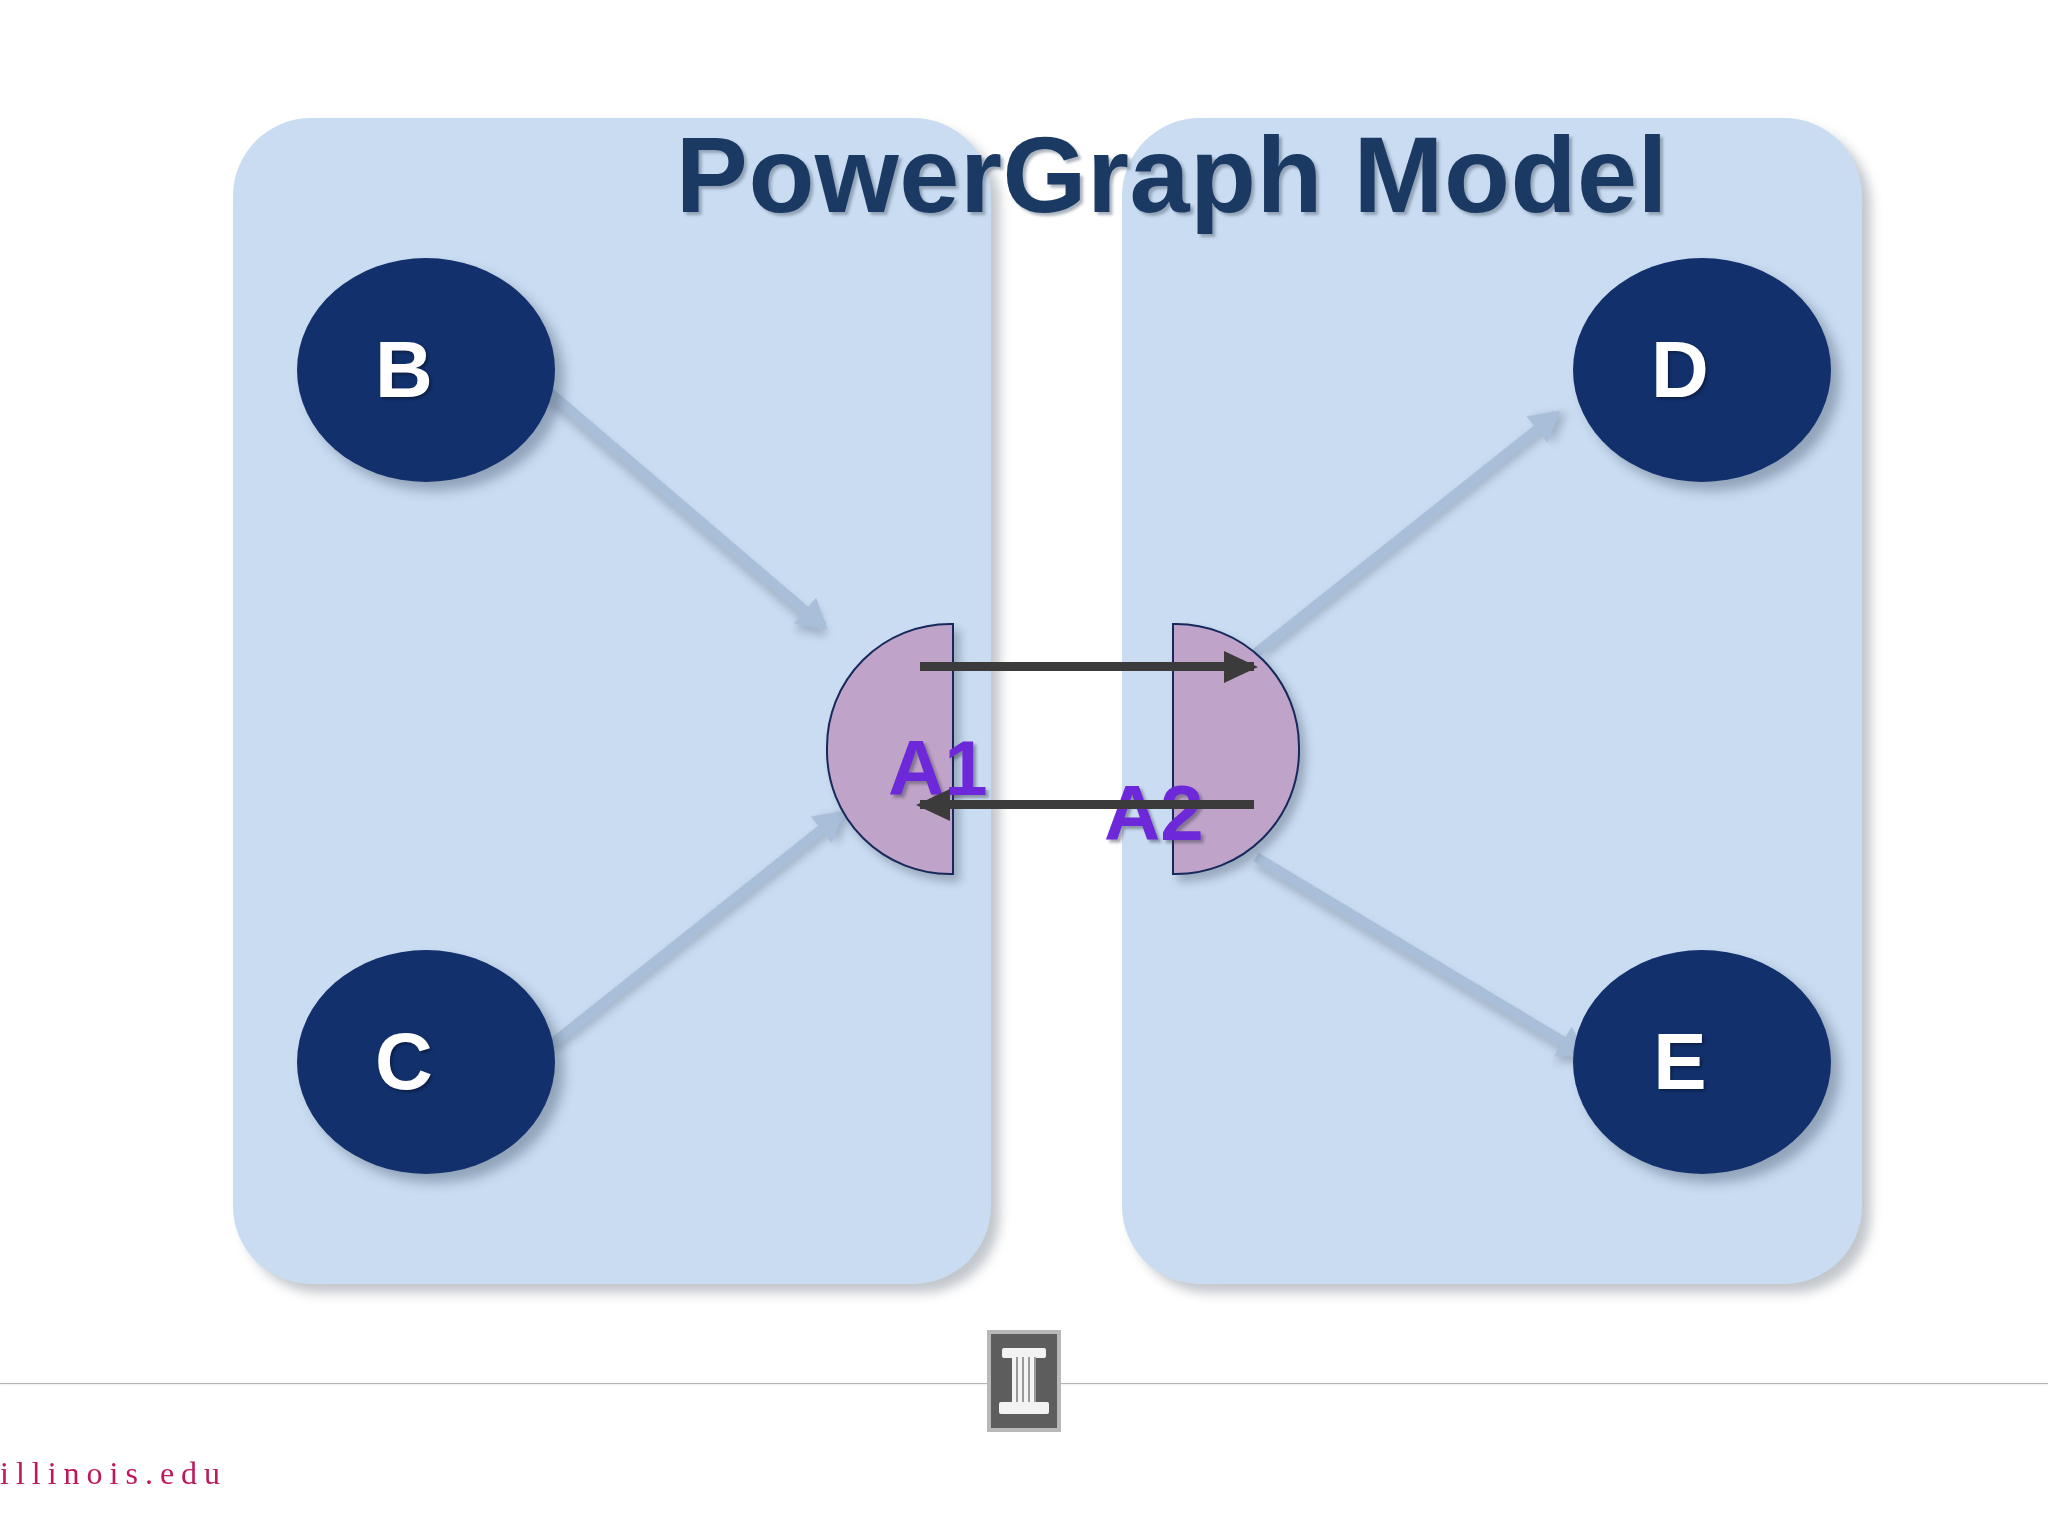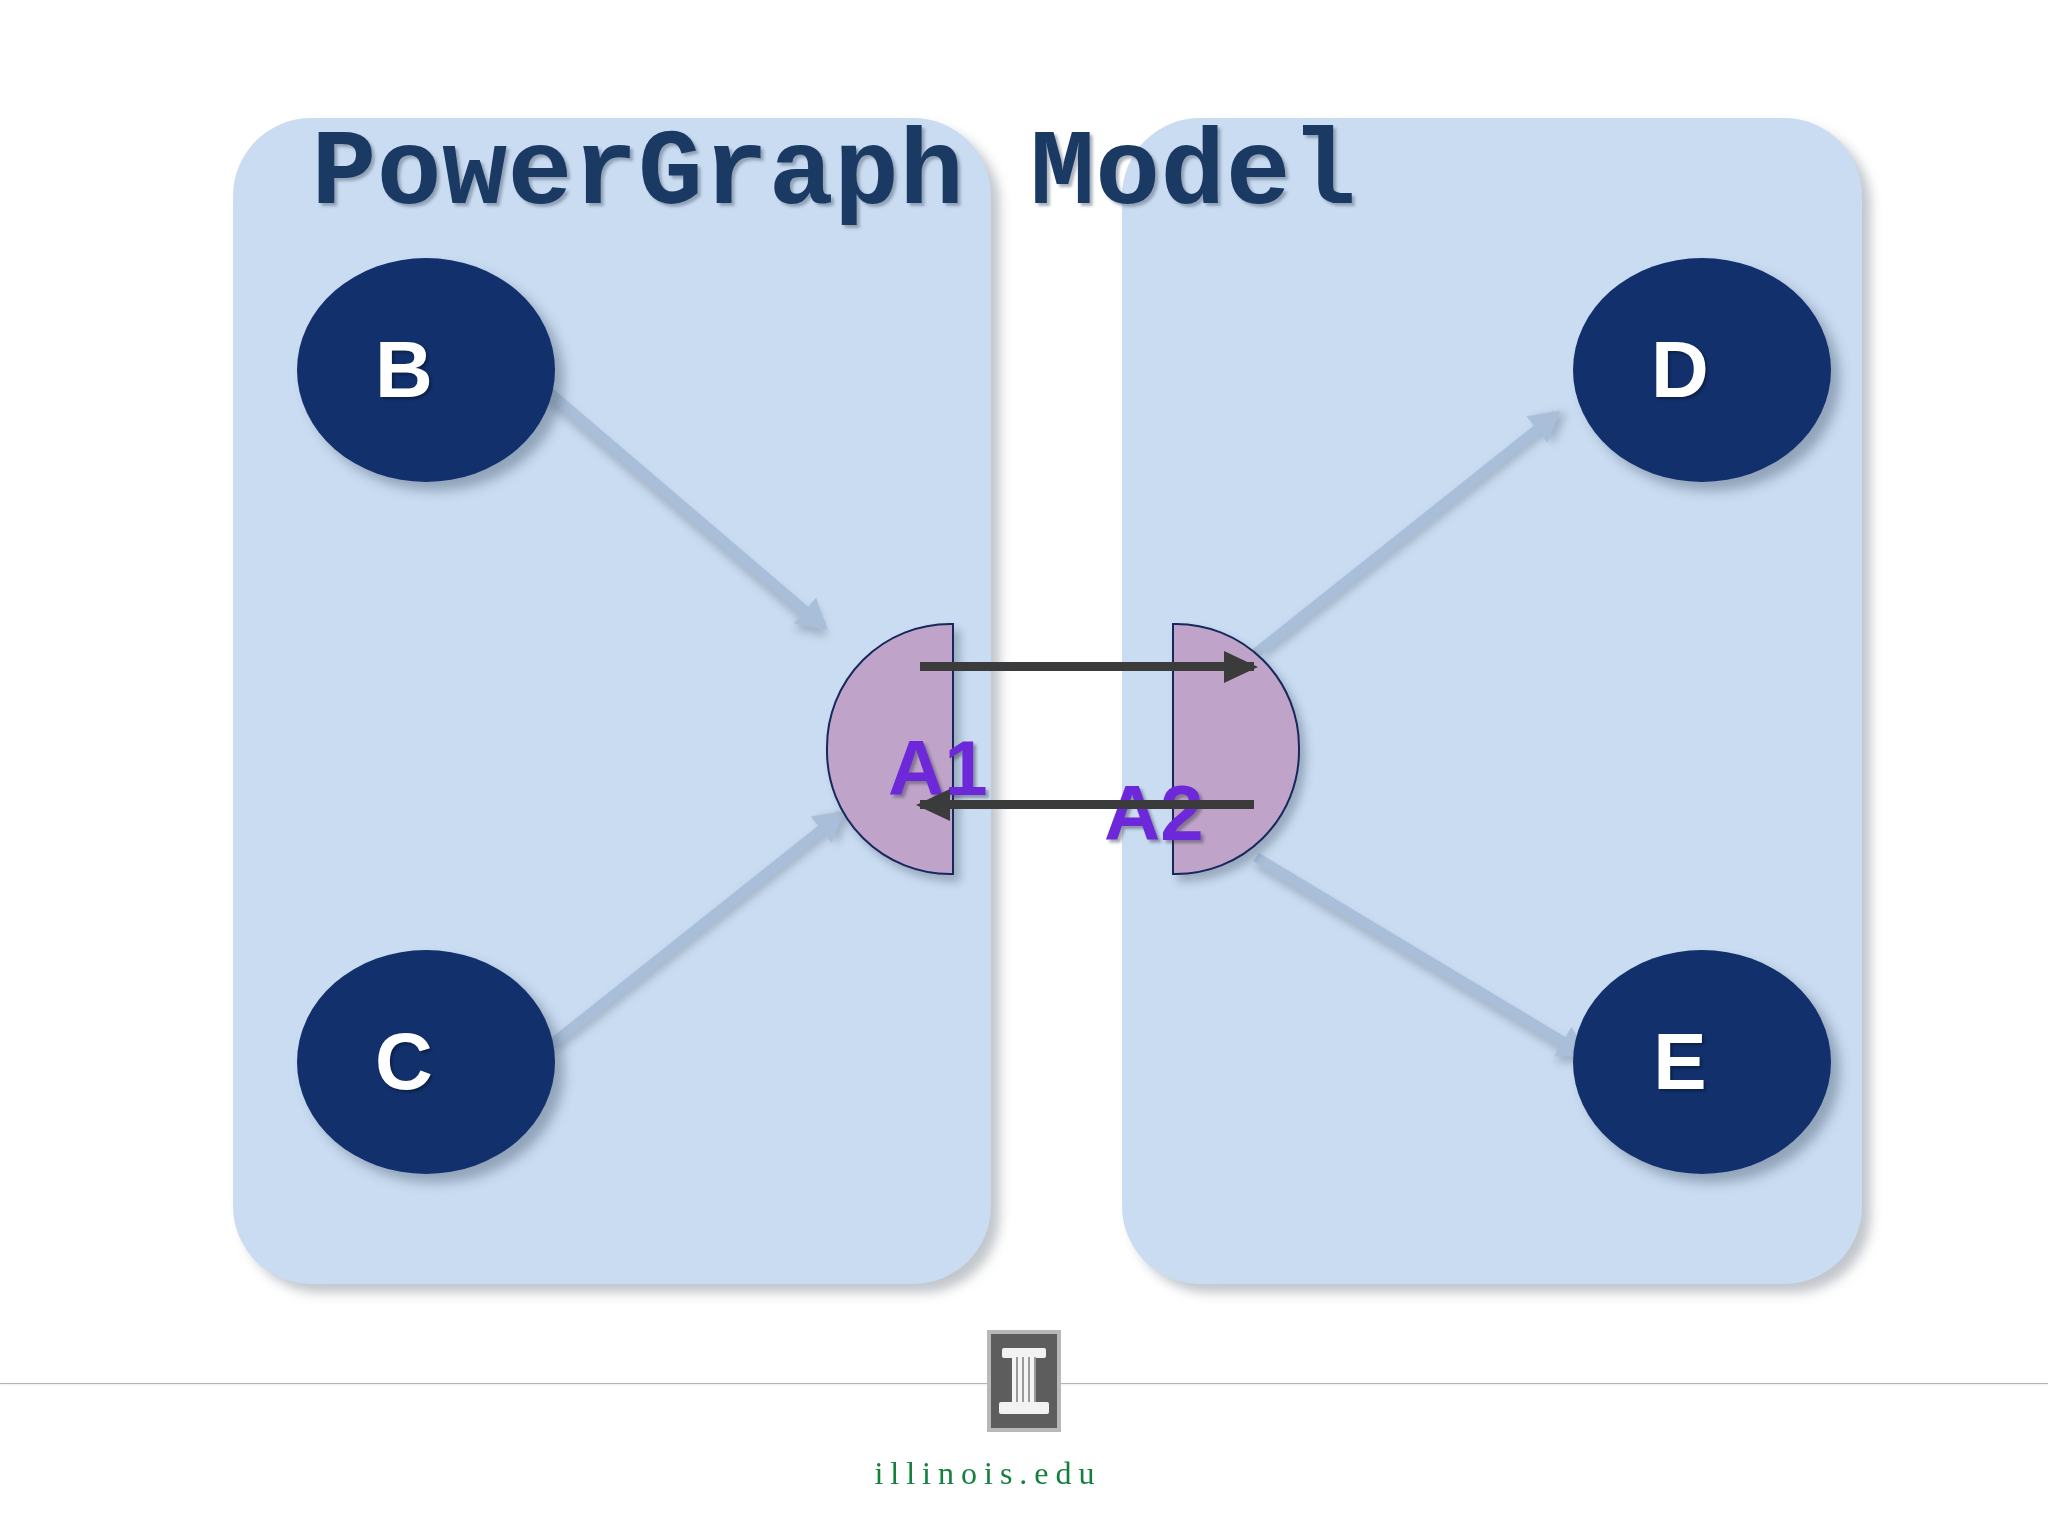--- a/index.html
+++ b/index.html
@@ -33,22 +33,22 @@
   }
   #panel-left  { left: 233px;  top: 118px; width: 758px;  height: 1166px; }
   #panel-right { left: 1122px; top: 118px; width: 740px;  height: 1166px; }
 
   
   #title {
     position: absolute;
     left: 0;
     top: 118px;
     width: 1668px;
-    text-align: center;
-    font-family: Liberation Mono, monospace;
+    text-align: right;
+    font-family: Liberation Sans, sans-serif;
     font-weight: bold;
     font-size: 108px;
     line-height: 1.05;
     letter-spacing: 0.5px;
     color: #1b3a63;
     text-shadow: 3px 3px 3px rgba(100,115,135,0.55);
     white-space: nowrap;
     z-index: 40;
   }
 
@@ -223,25 +223,24 @@
     bottom: 25px;
     width: 24px;
     background: repeating-linear-gradient(to right,
       #f4f4f4 0px, #f4f4f4 4px, #9a9a9a 4px, #9a9a9a 6px);
   }
   #illinois-url {
     position: absolute;
     left: 0;
     top: 1455px;
     width: 1976px;
-    text-align: center;
     font-family: "Liberation Serif", "DejaVu Serif", serif;
     font-size: 32px;
     letter-spacing: 7px;
-    color: #15803d;
+    color: #be185d;
     z-index: 45;
   }
 </style>
 </head>
 <body>
 
 <div id="slide">
 
   <div class="panel" id="panel-left"></div>
   <div class="panel" id="panel-right"></div>

